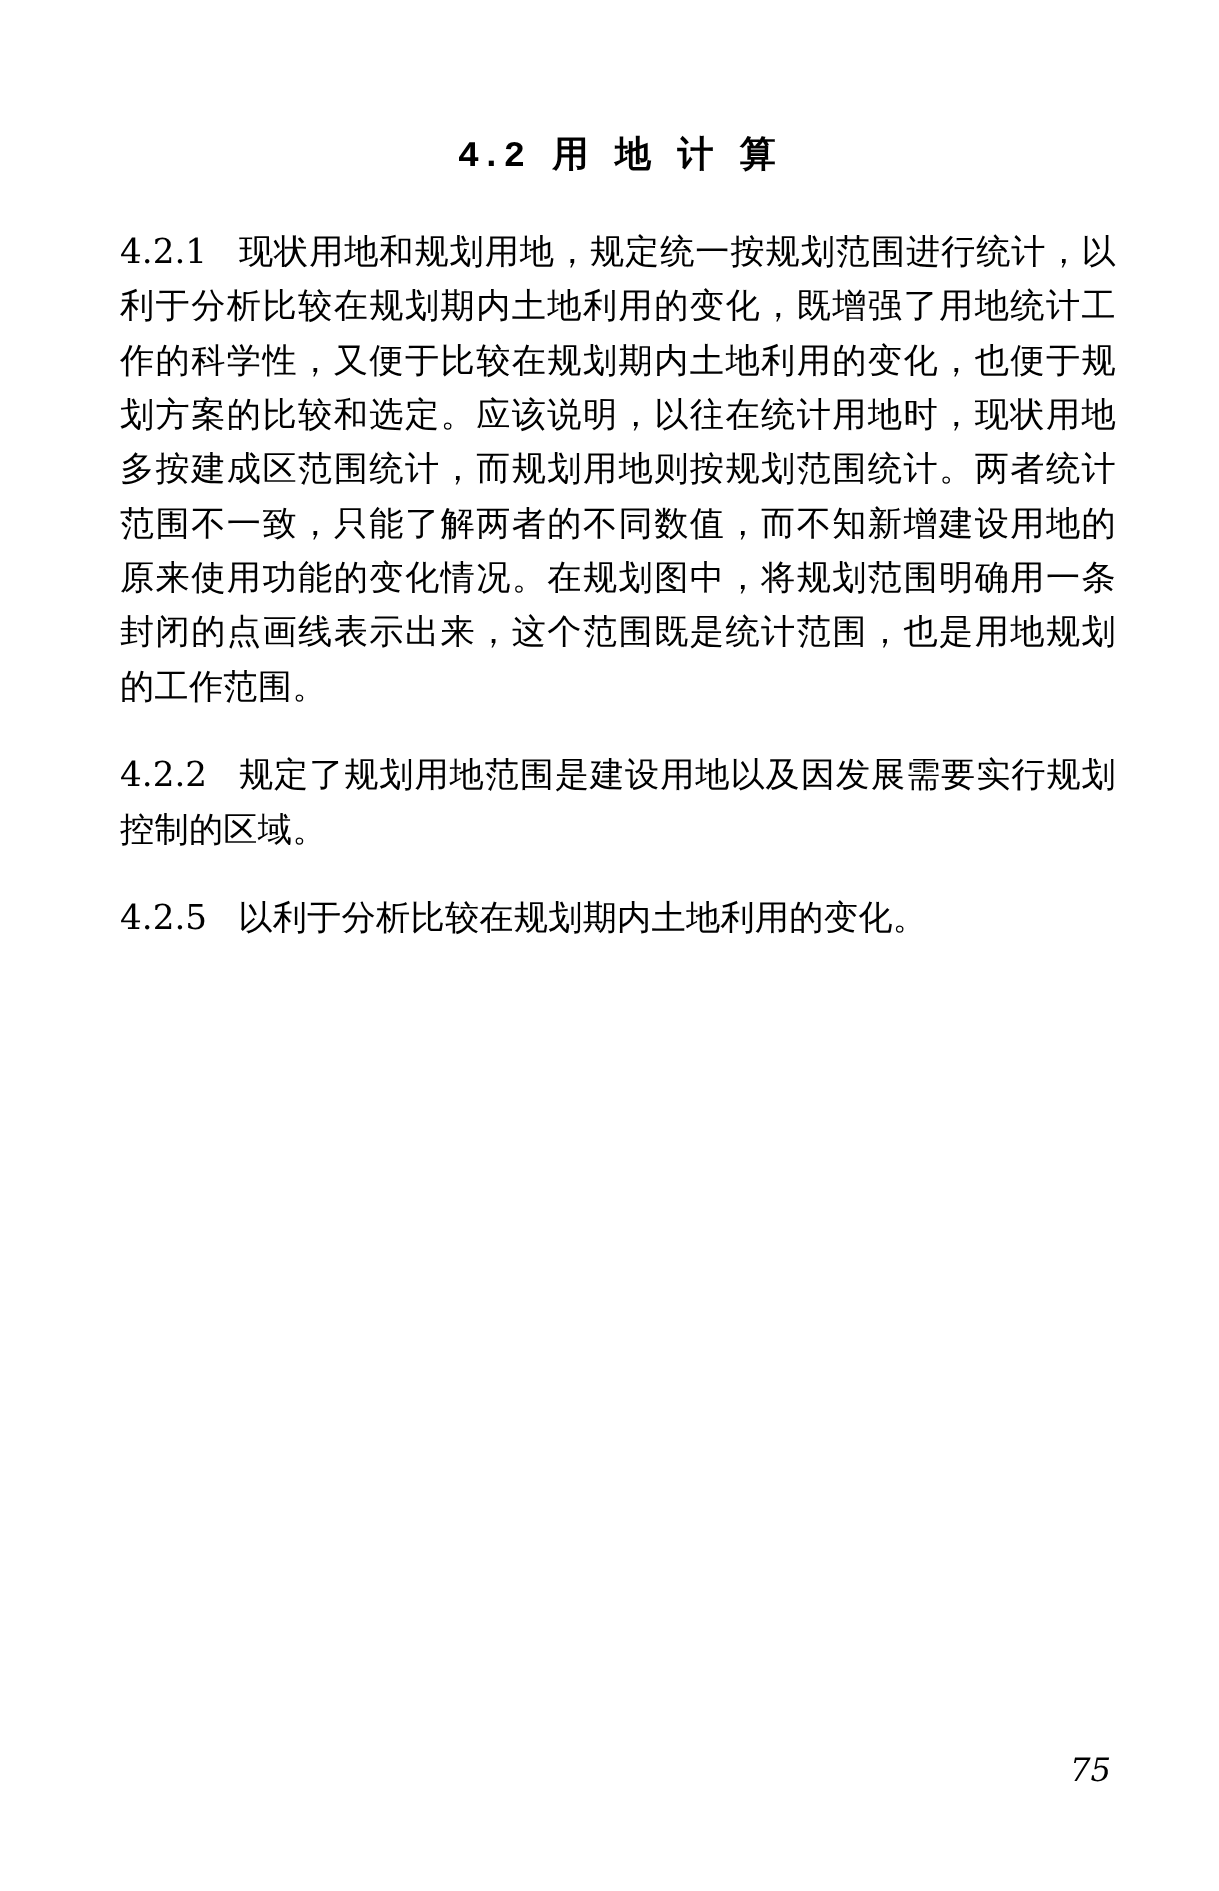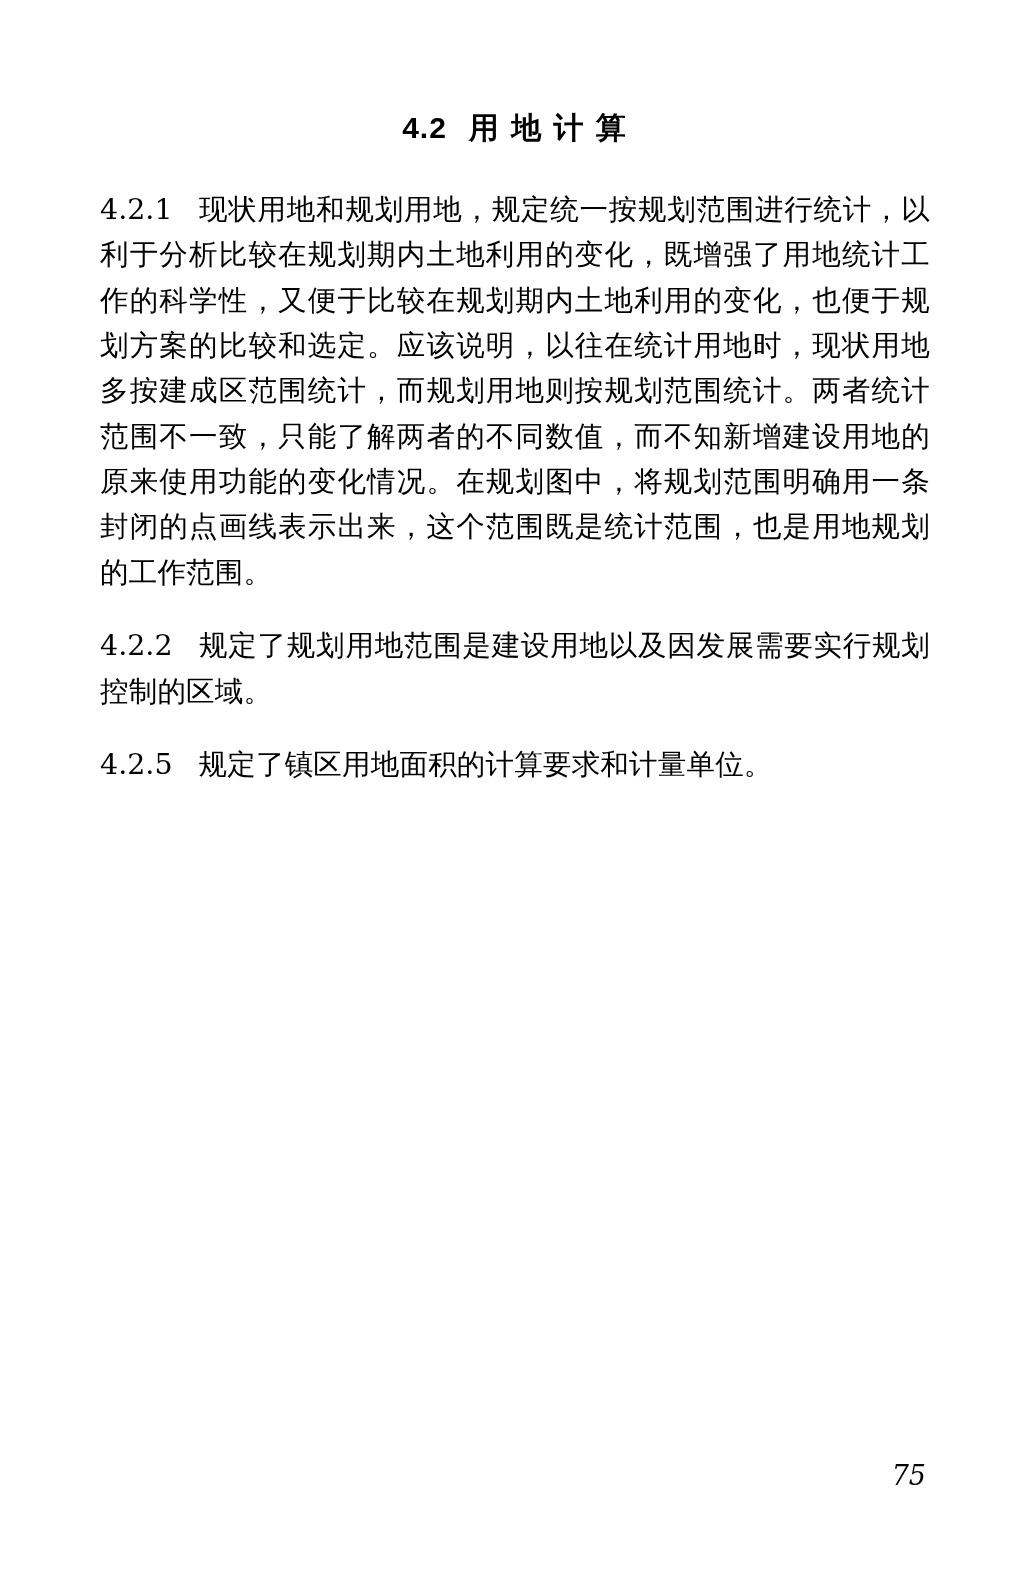--- a/index.html
+++ b/index.html
@@ -25,21 +25,21 @@
     left: 100px;
     top: 0;
     width: 830px;
   }
   .page-title {
     margin-top: 108px;
     text-align: center;
     font-size: 30px;
     font-weight: bold;
     letter-spacing: 2px;
-    font-family: Liberation Sans, sans-serif;
+    font-family: Liberation Mono, monospace;
   }
   .page-title .num {
     letter-spacing: 1px;
   }
   .page-title .gap {
     display: inline-block;
     width: 22px;
   }
   .para {
     font-size: 28.5px;
@@ -83,20 +83,20 @@
       <span class="clause-no">4.2.1</span><span class="clause-gap"></span><span>现状用地和规划用地，规定统一按规划范围进行统计，以利于分析比较在规划期内土地利用的变化，既增强了用地统计工作的科学性，又便于比较在规划期内土地利用的变化，也便于规划方案的比较和选定。应该说明，以往在统计用地时，现状用地多按建成区范围统计，而规划用地则按规划范围统计。两者统计范围不一致，只能了解两者的不同数值，而不知新增建设用地的原来使用功能的变化情况。在规划图中，将规划范围明确用一条封闭的点画线表示出来，这个范围既是统计范围，也是用地规划的工作范围。</span>
     </p>
 
     <p class="para">
       <span class="clause-no">4.2.2</span><span class="clause-gap"></span><span>规定了规划用地范围是建设用地以及因发展需要实行规划控制的区域。</span>
     </p>
 
 
 
     <p class="para">
-      <span class="clause-no">4.2.5</span><span class="clause-gap"></span><span>规定了镇区用地面积的计算要求和计量单位。</span>
+      <span class="clause-no">4.2.5</span><span class="clause-gap"></span><span>以利于分析比较在规划期内土地利用的变化。</span>
     </p>
 
 
   </div>
 
   <div class="folio">75</div>
 </div>
 
 </body></html>

